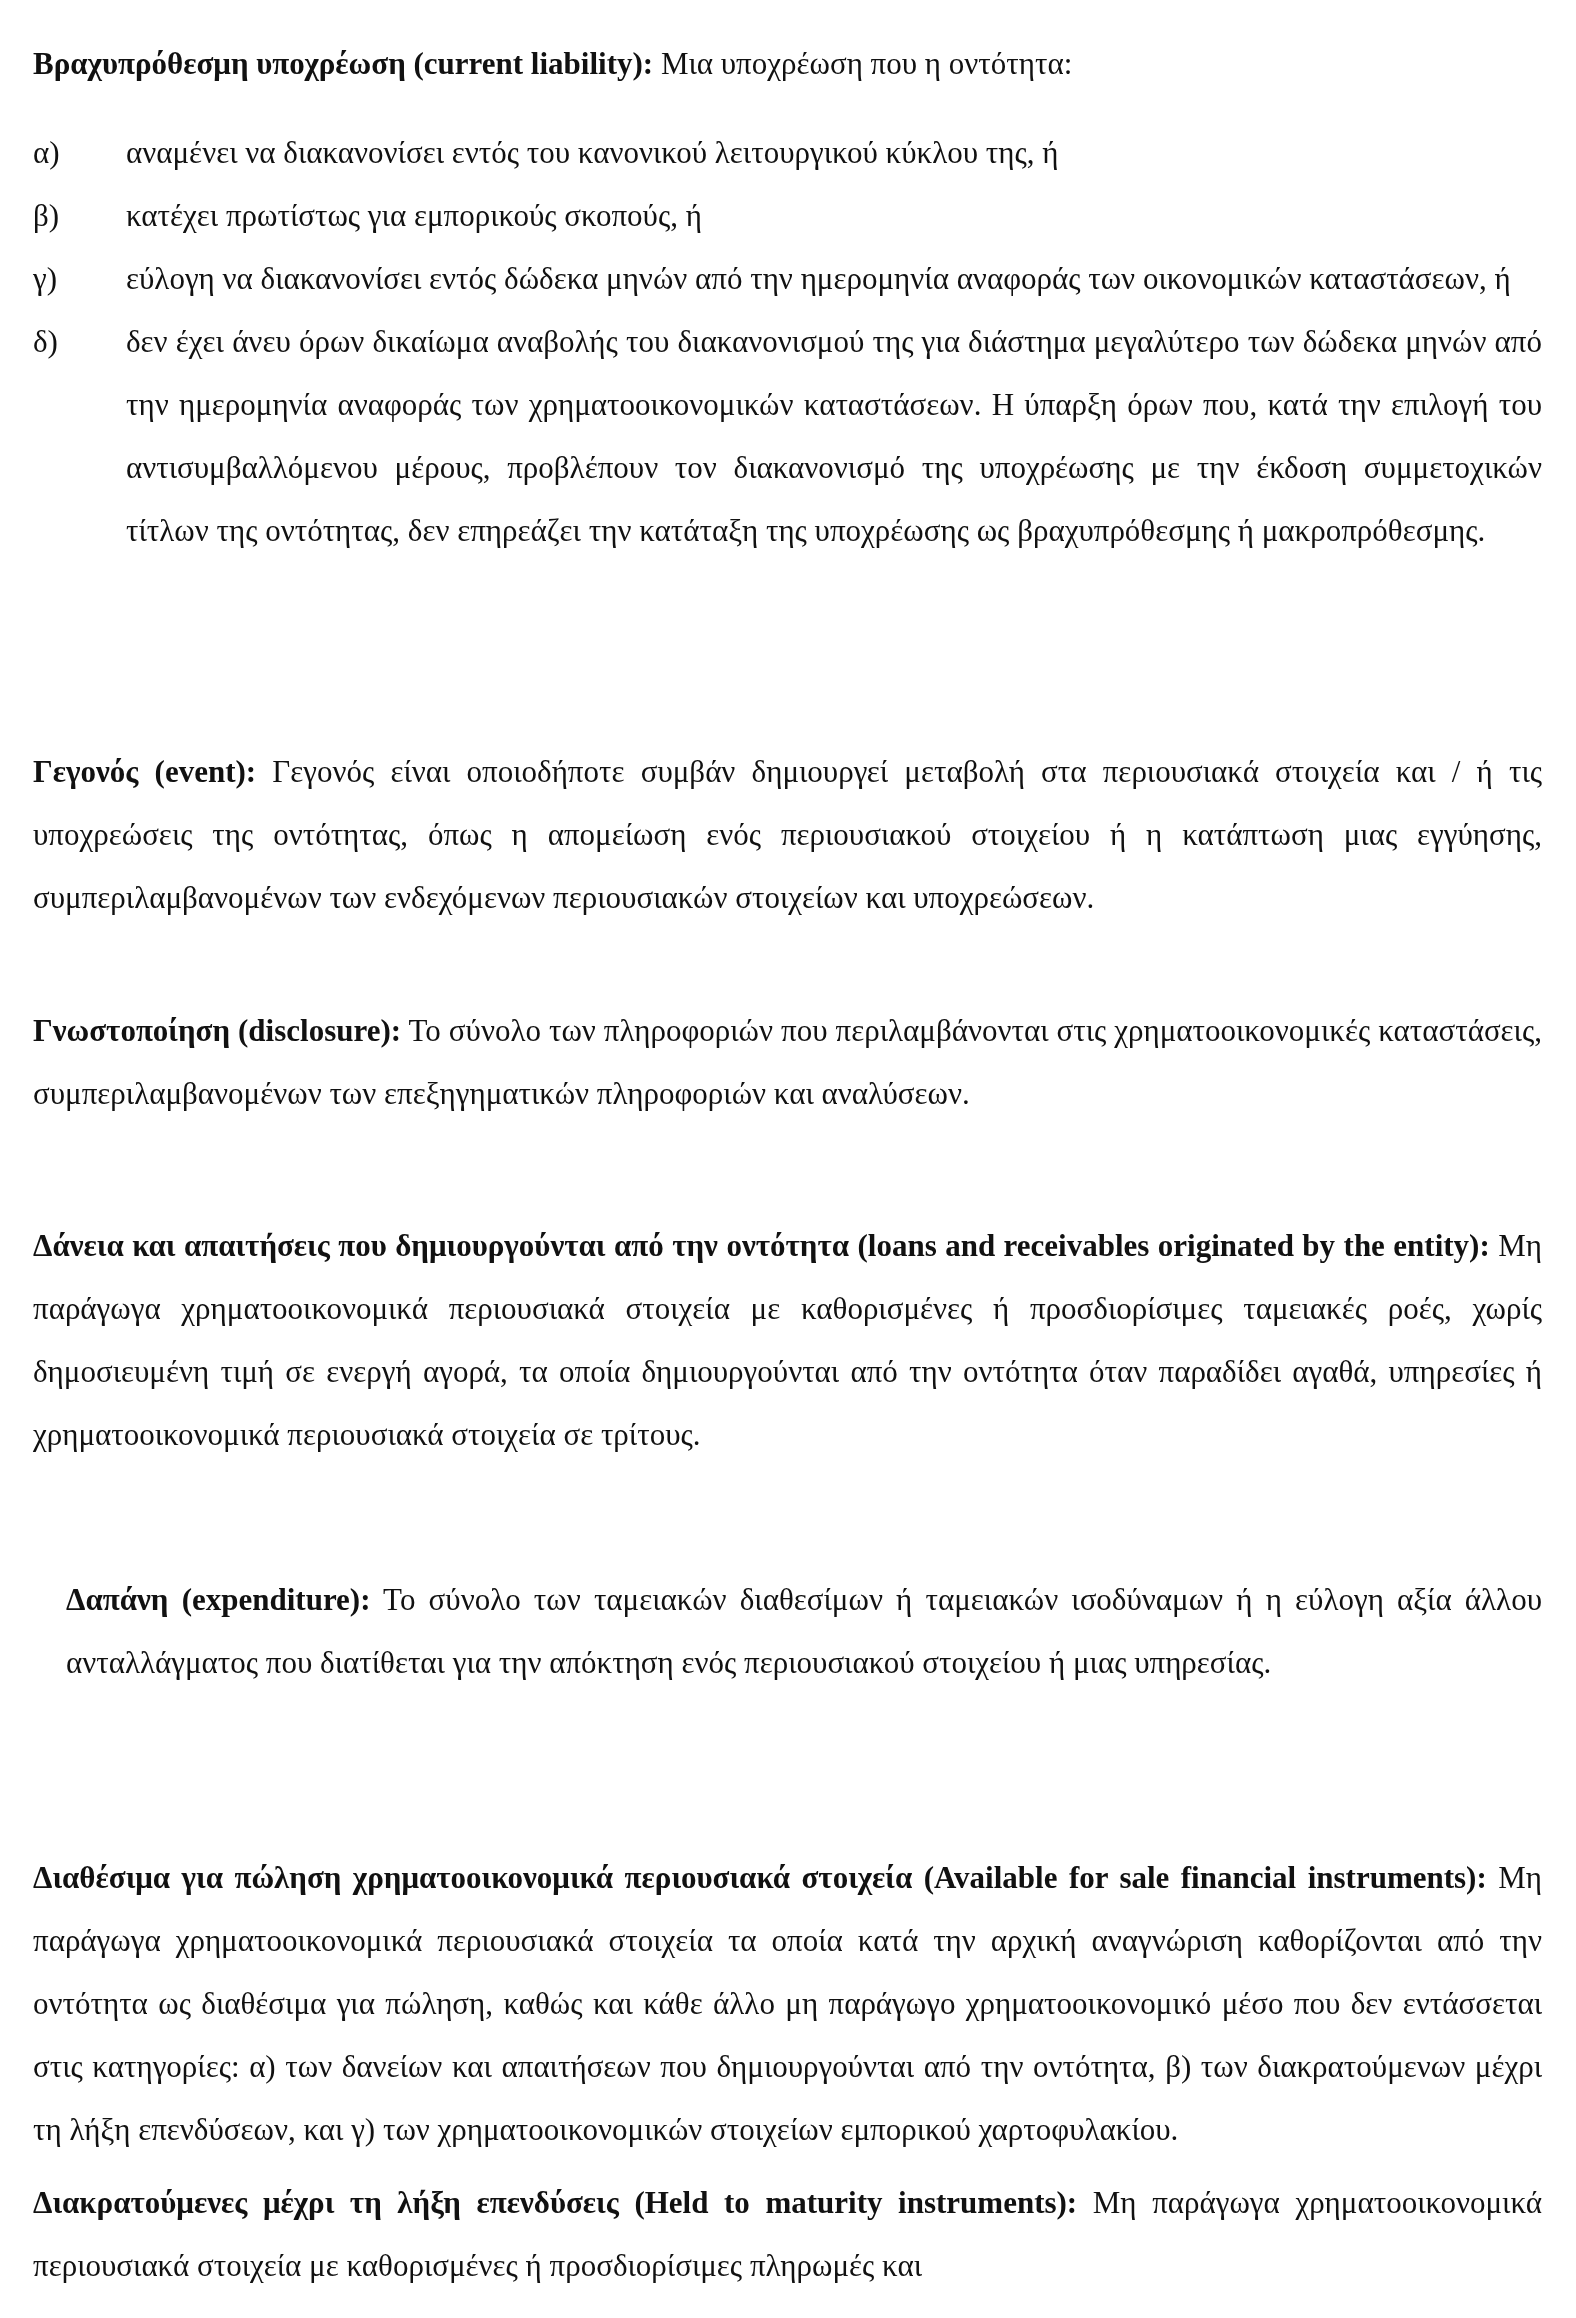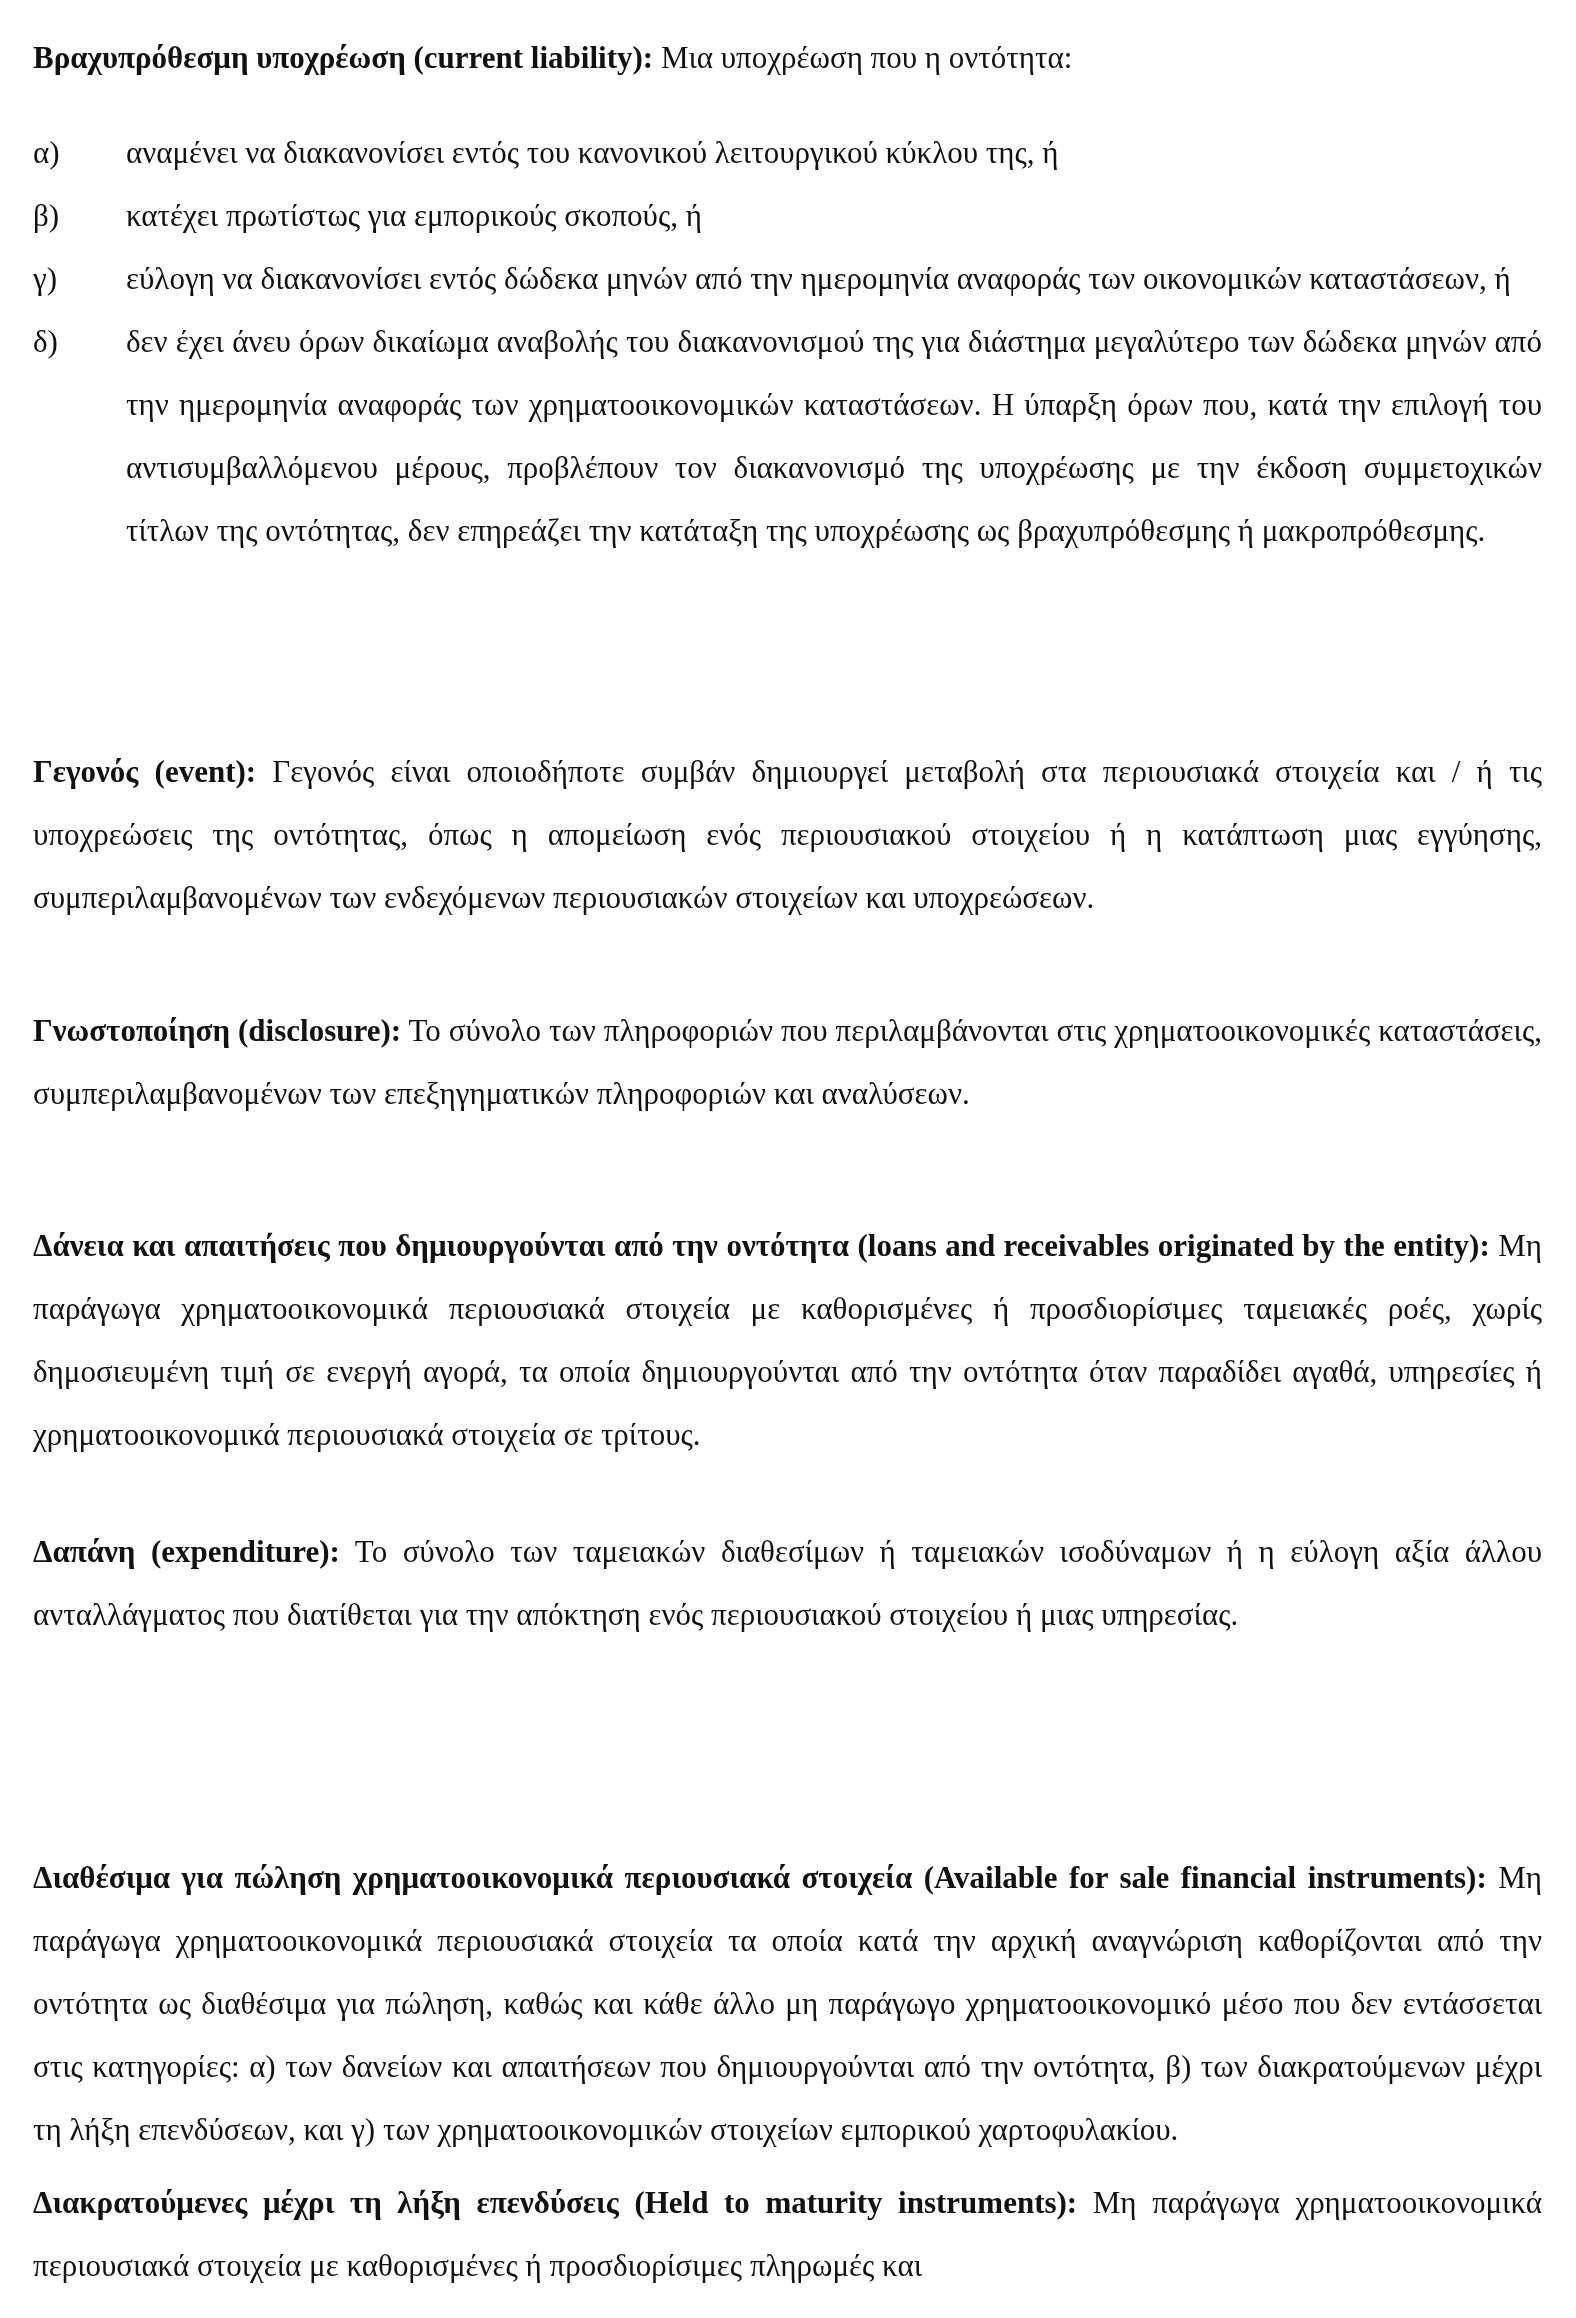--- a/index.html
+++ b/index.html
@@ -1,28 +1,28 @@
 <!DOCTYPE html>
 <html style="font-size:12px"><head>
 <meta charset="utf-8">
 <style>
   html, body { margin: 0; padding: 0; background: #ffffff; }
   body { width: 1577px; height: 2319px; overflow: hidden; position: relative; color: #111111;
          font-family: "Liberation Serif", "DejaVu Serif", serif; }
   .page { position: absolute; left: 33px; top: 0; width: 1509px; }
   .entry { font-size: 31px; line-height: 63px; text-align: justify; text-align-last: left; margin: 0; }
   .term { font-weight: bold; }
-  .e1 { position: absolute; top: 26px; }
+  .e1 { position: absolute; top: 32px; }
   .item { position: relative; padding-left: 93px; }
   .item .lbl { position: absolute; left: 0; top: 0; }
   .items { position: absolute; top: 121px; width: 1509px; }
   .e2 { position: absolute; top: 740px; }
   .e3 { position: absolute; top: 999px; }
   .e4 { position: absolute; top: 1214px; }
-  .e5 { position: absolute; top: 1520px; }
+  .e5 { position: absolute; top: 1568px; margin-left: 33px; }
   .e6 { position: absolute; top: 1846px; }
   .e7 { position: absolute; top: 2171px; }
 </style>
 </head>
 <body>
 
 <div class="page">
 
   <p class="entry e1"><span class="term">Βραχυπρόθεσμη υποχρέωση (current liability):</span><span> Μια υποχρέωση που η οντότητα:</span></p>
 

